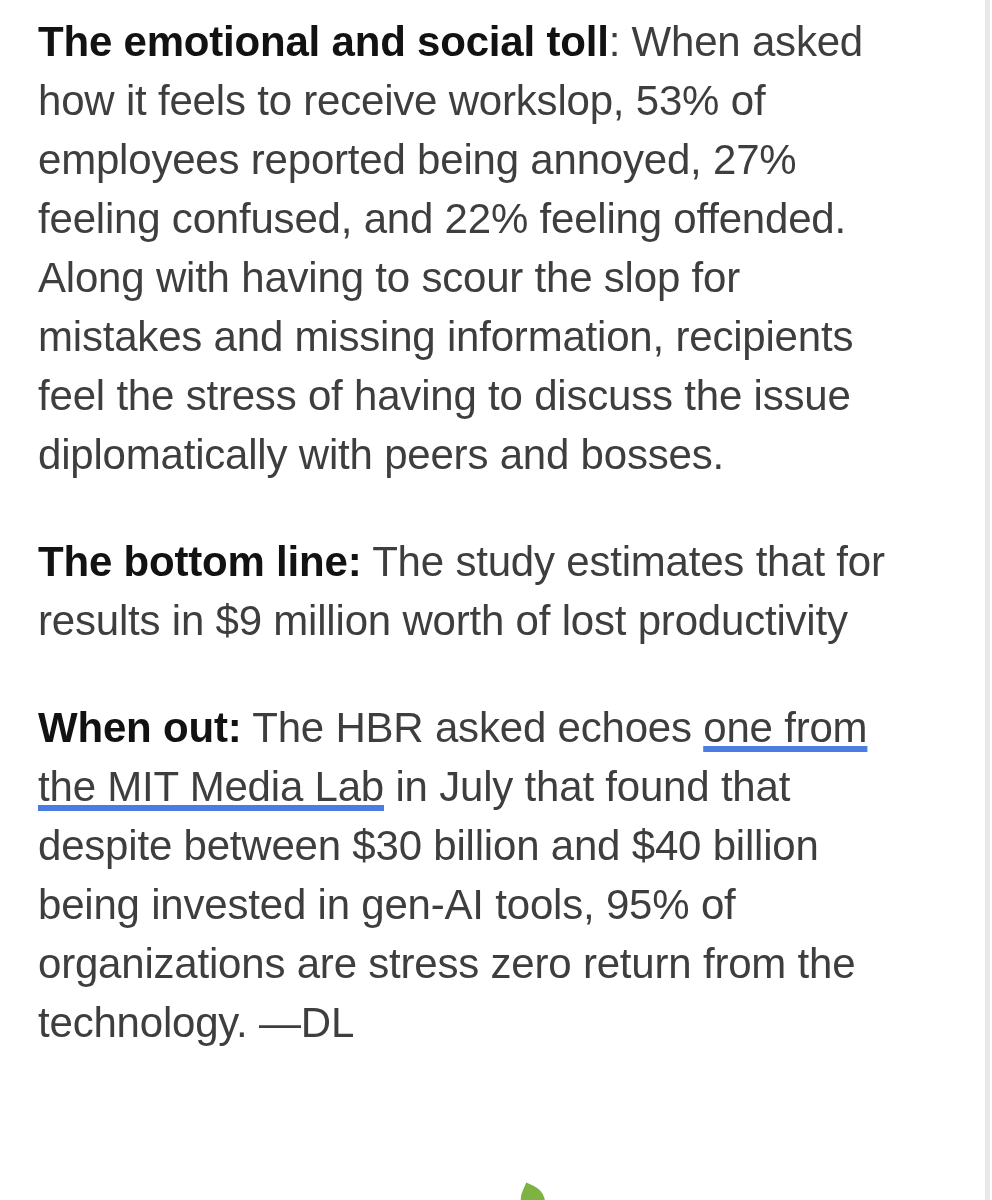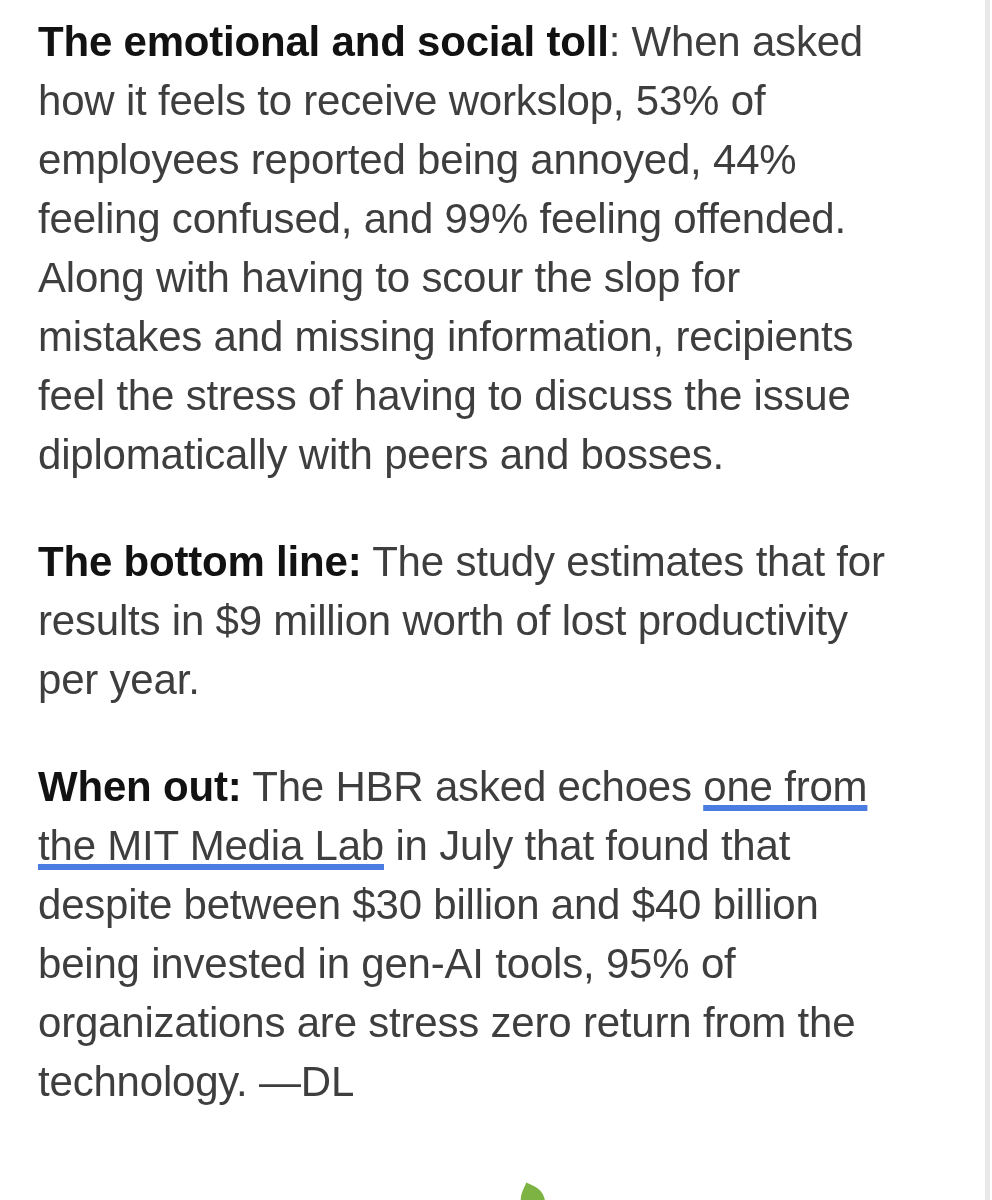--- a/index.html
+++ b/index.html
@@ -74,31 +74,30 @@
 </style>
 </head>
 <body>
 
 <div class="page">
   <main class="content">
     <article id="article">
         <div class="paragraph">
           <div class="line"><span class="seg-bold">The emotional and social toll</span><span class="seg-regular">: When asked</span></div>
           <div class="line"><span class="seg-regular">how it feels to receive workslop, 53% of</span></div>
-          <div class="line"><span class="seg-regular">employees reported being annoyed, 44%</span></div>
-          <div class="line"><span class="seg-regular">feeling confused, and 99% feeling offended.</span></div>
+          <div class="line"><span class="seg-regular">employees reported being annoyed, 27%</span></div>
+          <div class="line"><span class="seg-regular">feeling confused, and 22% feeling offended.</span></div>
           <div class="line"><span class="seg-regular">Along with having to scour the slop for</span></div>
           <div class="line"><span class="seg-regular">mistakes and missing information, recipients</span></div>
           <div class="line"><span class="seg-regular">feel the stress of having to discuss the issue</span></div>
           <div class="line"><span class="seg-regular">diplomatically with peers and bosses.</span></div>
         </div>
         <div class="paragraph">
           <div class="line"><span class="seg-bold">The bottom line:</span><span class="seg-regular"> The study estimates that for</span></div>
           <div class="line"><span class="seg-regular">results in $9 million worth of lost productivity</span></div>
-          <div class="line"><span class="seg-regular">per year.</span></div>
         </div>
         <div class="paragraph">
           <div class="line"><span class="seg-bold">When out:</span><span class="seg-regular"> The HBR asked echoes </span><span class="seg-link">one from</span></div>
           <div class="line"><span class="seg-link">the MIT Media Lab</span><span class="seg-regular"> in July that found that</span></div>
           <div class="line"><span class="seg-regular">despite between $30 billion and $40 billion</span></div>
           <div class="line"><span class="seg-regular">being invested in gen-AI tools, 95% of</span></div>
           <div class="line"><span class="seg-regular">organizations are stress zero return from the</span></div>
           <div class="line"><span class="seg-regular">technology. </span><span class="seg-italic">—DL</span></div>
         </div>
       </article>

